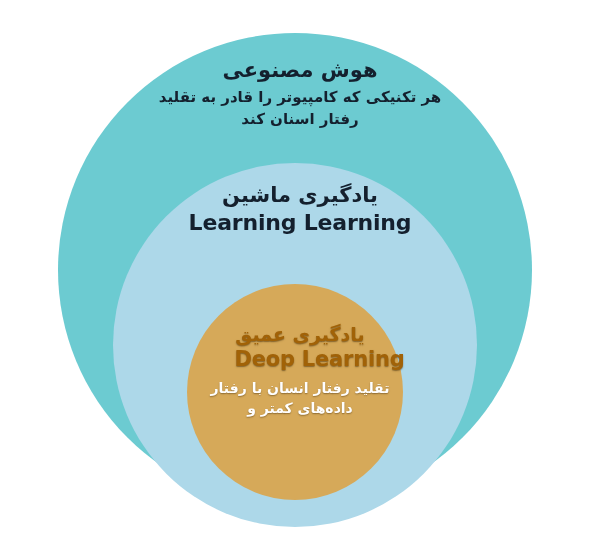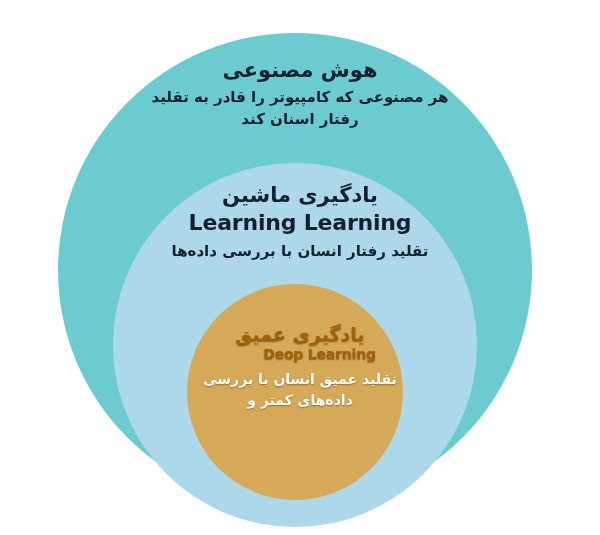--- a/index.html
+++ b/index.html
@@ -119,21 +119,21 @@
   }
   #label-dl .title-fa,
   #label-dl .title-en {
     color: #a16207;
     text-shadow: 0 1px 1.5px rgba(60, 38, 6, 0.55);
   }
   #label-dl .title-fa {
     font-size: 19px;
   }
   #label-dl .title-en {
-    font-size: 14px;
+    font-size: 21px;
     padding-left: 39px;
   }
   #label-dl .desc-fa {
     color: #ffffff;
     font-size: 14px;
     margin-top: 5px;
     padding: 0 200px;
     text-shadow: 0 1px 1.5px rgba(60, 38, 6, 0.45);
   }
 </style>
@@ -143,28 +143,27 @@
 <div id="diagram-stage">
 
   <div class="circle" id="circle-ai" style="background-color: rgb(108, 203, 209);"></div>
 
   <div class="circle" id="circle-ml" style="background-color: rgb(173, 216, 233);"></div>
 
   <div class="circle" id="circle-dl" style="background-color: rgb(214, 169, 89);"></div>
 
   <div class="label-block" id="label-ai">
     <p class="title-fa">هوش مصنوعی</p>
-    <p class="desc-fa">هر مصنوعی که کامپیوتر را قادر به تقلید رفتار اسنان کند</p>
+    <p class="desc-fa">هر تکنیکی که کامپیوتر را قادر به تقلید رفتار اسنان کند</p>
   </div>
 
   <div class="label-block" id="label-ml">
     <p class="title-fa">یادگیری ماشین</p>
     <p class="title-en">Learning Learning</p>
-    <p class="desc-fa">تقلید رفتار انسان با بررسی داده‌ها</p>
   </div>
 
   <div class="label-block" id="label-dl">
     <p class="title-fa">یادگیری عمیق</p>
     <p class="title-en">Deop Learning</p>
-    <p class="desc-fa">تقلید عمیق انسان با بررسی داده‌های کمتر و</p>
+    <p class="desc-fa">تقلید رفتار انسان با رفتار داده‌های کمتر و</p>
   </div>
 
 </div>
 
 </body></html>

